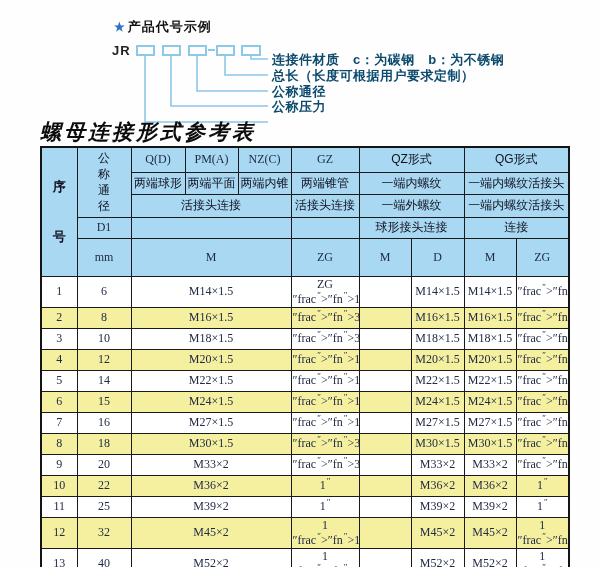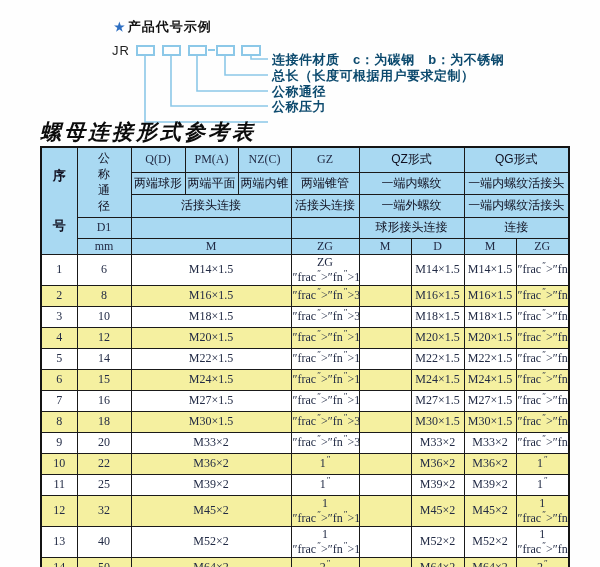--- a/index.html
+++ b/index.html
@@ -10,21 +10,21 @@
     -webkit-font-smoothing:antialiased;
   }
   
   .diagram{position:absolute;left:0;top:0;width:600px;height:140px;}
   .diagram-heading{
     position:absolute;left:114px;top:18px;font-size:13px;font-weight:700;color:#111;
     letter-spacing:1px;white-space:nowrap;
   }
   .diagram-heading .star{color:#2e6fc2;margin-right:2px;font-size:12px;}
   .code-prefix{
-    position:absolute;left:112px;top:43px;font-size:13px;font-weight:400;color:#222;
+    position:absolute;left:112px;top:43px;font-size:13px;font-weight:700;color:#222;
     letter-spacing:1px;
   }
   .diagram svg{position:absolute;left:0;top:0;}
   .diagram-label{
     position:absolute;left:272px;font-size:13px;font-weight:700;color:#0c4a6e;
     white-space:nowrap;letter-spacing:0.5px;line-height:15px;
   }
   
   .table-title{
     position:absolute;left:28px;top:118px;
@@ -46,21 +46,21 @@
   table.ref th{
     background:#a9d9f2;
     font-size:12px;font-weight:400;color:#101020;
   }
   table.ref th.latin, table.ref td{
     font-family:"Liberation Serif",serif;color:#222b45;
   }
   table.ref td{font-size:12px;background:#ffffff;}
   tr.alt td{background:#f5f0a0;}
   .h-r1{height:25px;} .h-r2{height:22px;padding-left:16px;} .h-r3{height:23px;}
-  .h-r4{height:21px;} .h-r5{height:16px;}
+  .h-r4{height:21px;} .h-r5{height:38px;}
   tbody tr{height:21px;}
   .vert2{white-space:pre-line;line-height:50px;font-size:13px;font-weight:700;color:#101020;
          font-family:"Liberation Sans",sans-serif;}
   .vert4{white-space:pre-line;line-height:16px;font-size:12px;color:#101020;
          font-family:"Liberation Sans",sans-serif;}
   .inch{font-size:9px;vertical-align:top;position:relative;top:-2px;margin-left:1px;}
 </style>
 </head>
 <body>
 

